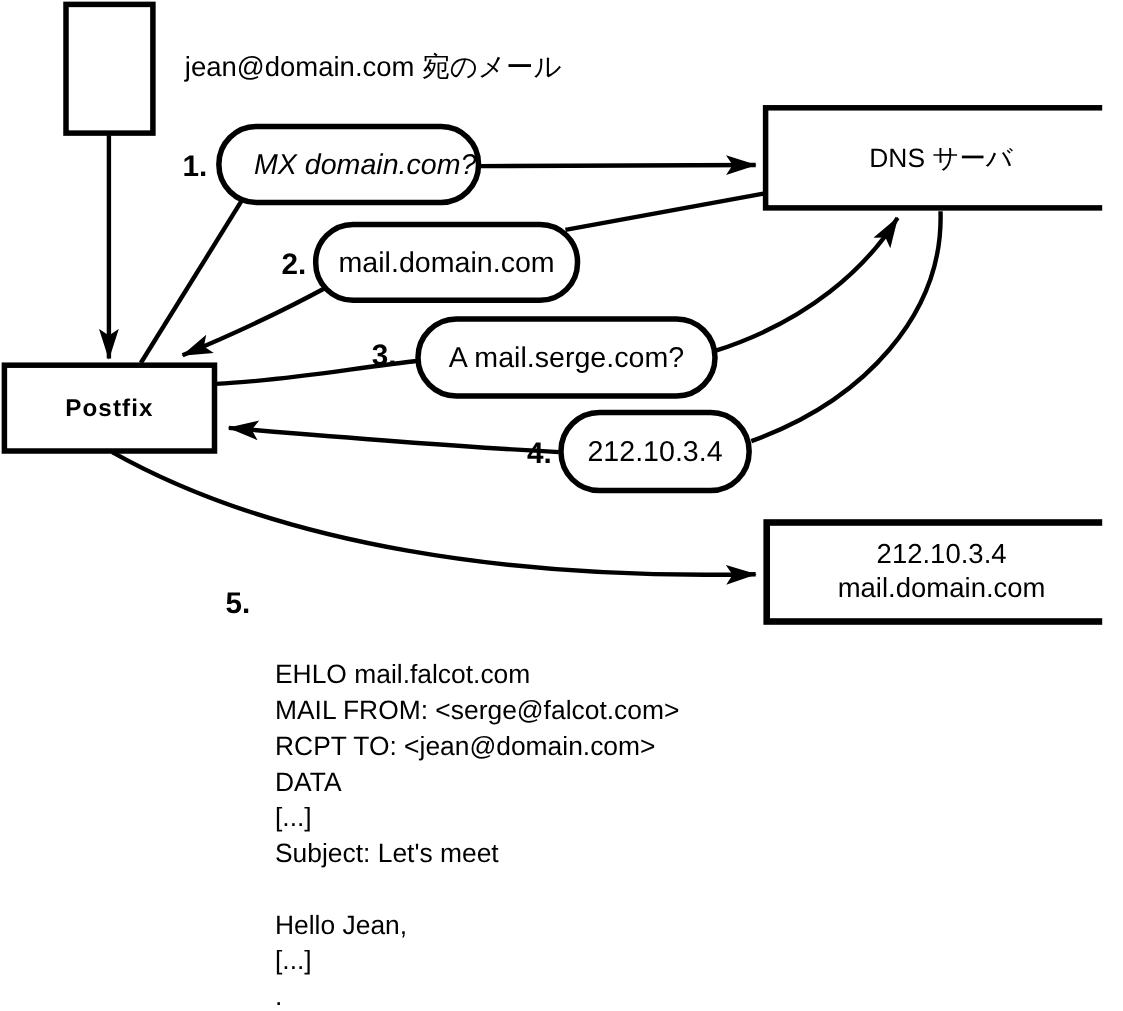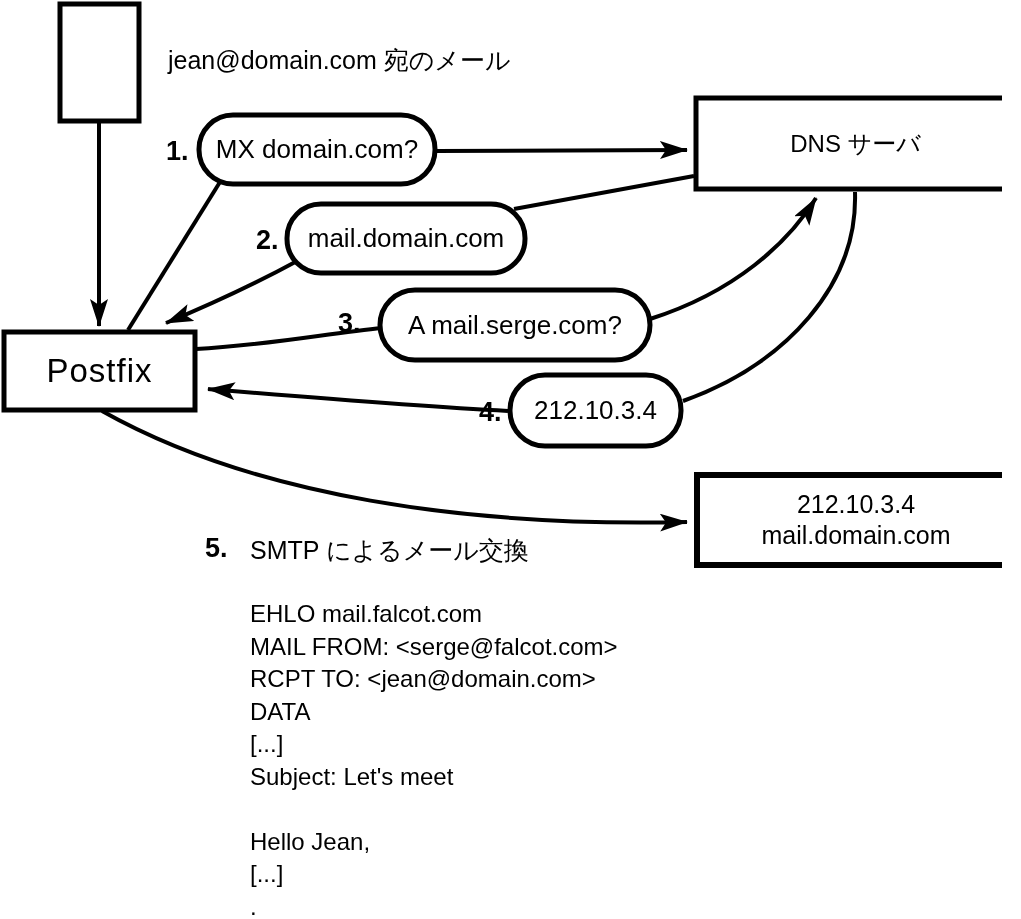--- a/index.html
+++ b/index.html
@@ -17,21 +17,21 @@
   .center-box {
     position: absolute;
     display: flex;
     align-items: center;
     justify-content: center;
     text-align: center;
   }
   .num { font-weight: bold; font-size: 27px; }
   .pill-text { font-size: 26px; }
   .node-text { font-size: 24px; }
-  .postfix-text { font-size: 33px; letter-spacing: 1px; }
+  .postfix-text { font-size: 22px; letter-spacing: 1px; font-weight: bold; }
   .two-line { line-height: 31px; font-size: 25px; }
   .step5-text { font-size: 25px; }
   .smtp {
     position: absolute;
     left: 250px;
     top: 598px;
     font-size: 24px;
     line-height: 32.5px;
     white-space: pre;
   }
@@ -70,21 +70,21 @@
       <rect x="199" y="115" width="236" height="69" rx="34" stroke-width="5"></rect>
       <rect x="287" y="204" width="238" height="69" rx="34" stroke-width="5"></rect>
       <rect x="380" y="290" width="270" height="70" rx="35" stroke-width="5"></rect>
       <rect x="510" y="375" width="171" height="71" rx="35" stroke-width="5"></rect>
     </g>
   </svg>
 
   <div class="lbl top-note" style="left:168px; top:44px;">jean@domain.com 宛のメール</div>
 
   <div class="lbl num" style="left:166px; top:136px;">1.</div>
-  <div class="center-box pill-text" style="left:199px; top:115px; width:236px; height:69px;">MX domain.com?</div>
+  <div class="center-box pill-text" style="left:214px; top:115px; width:236px; height:69px;font-style:italic;">MX domain.com?</div>
 
   <div class="lbl num" style="left:256px; top:225px;">2.</div>
   <div class="center-box pill-text" style="left:287px; top:204px; width:238px; height:69px;">mail.domain.com</div>
 
   <div class="lbl num" style="left:338px; top:308px;">3.</div>
   <div class="center-box pill-text" style="left:380px; top:290px; width:270px; height:70px;">A mail.serge.com?</div>
 
   <div class="lbl num" style="left:479px; top:397px;">4.</div>
   <div class="center-box pill-text" style="left:510px; top:375px; width:171px; height:71px;">212.10.3.4</div>
 
@@ -93,21 +93,20 @@
   <div class="center-box node-text" style="left:696px; top:98px; width:319px; height:91px;">DNS サーバ</div>
 
   <div class="center-box two-line" style="left:697px; top:475px; width:318px; height:90px;">
     <div>
       <div>212.10.3.4</div>
       <div>mail.domain.com</div>
     </div>
   </div>
 
   <div class="lbl num" style="left:205px; top:533px;">5.</div>
-  <div class="lbl step5-text" style="left:250px; top:534px;">SMTP によるメール交換</div>
 
   <div class="smtp">EHLO mail.falcot.com
 MAIL FROM: &lt;serge@falcot.com&gt;
 RCPT TO: &lt;jean@domain.com&gt;
 DATA
 [...]
 Subject: Let's meet
 
 Hello Jean,
 [...]

